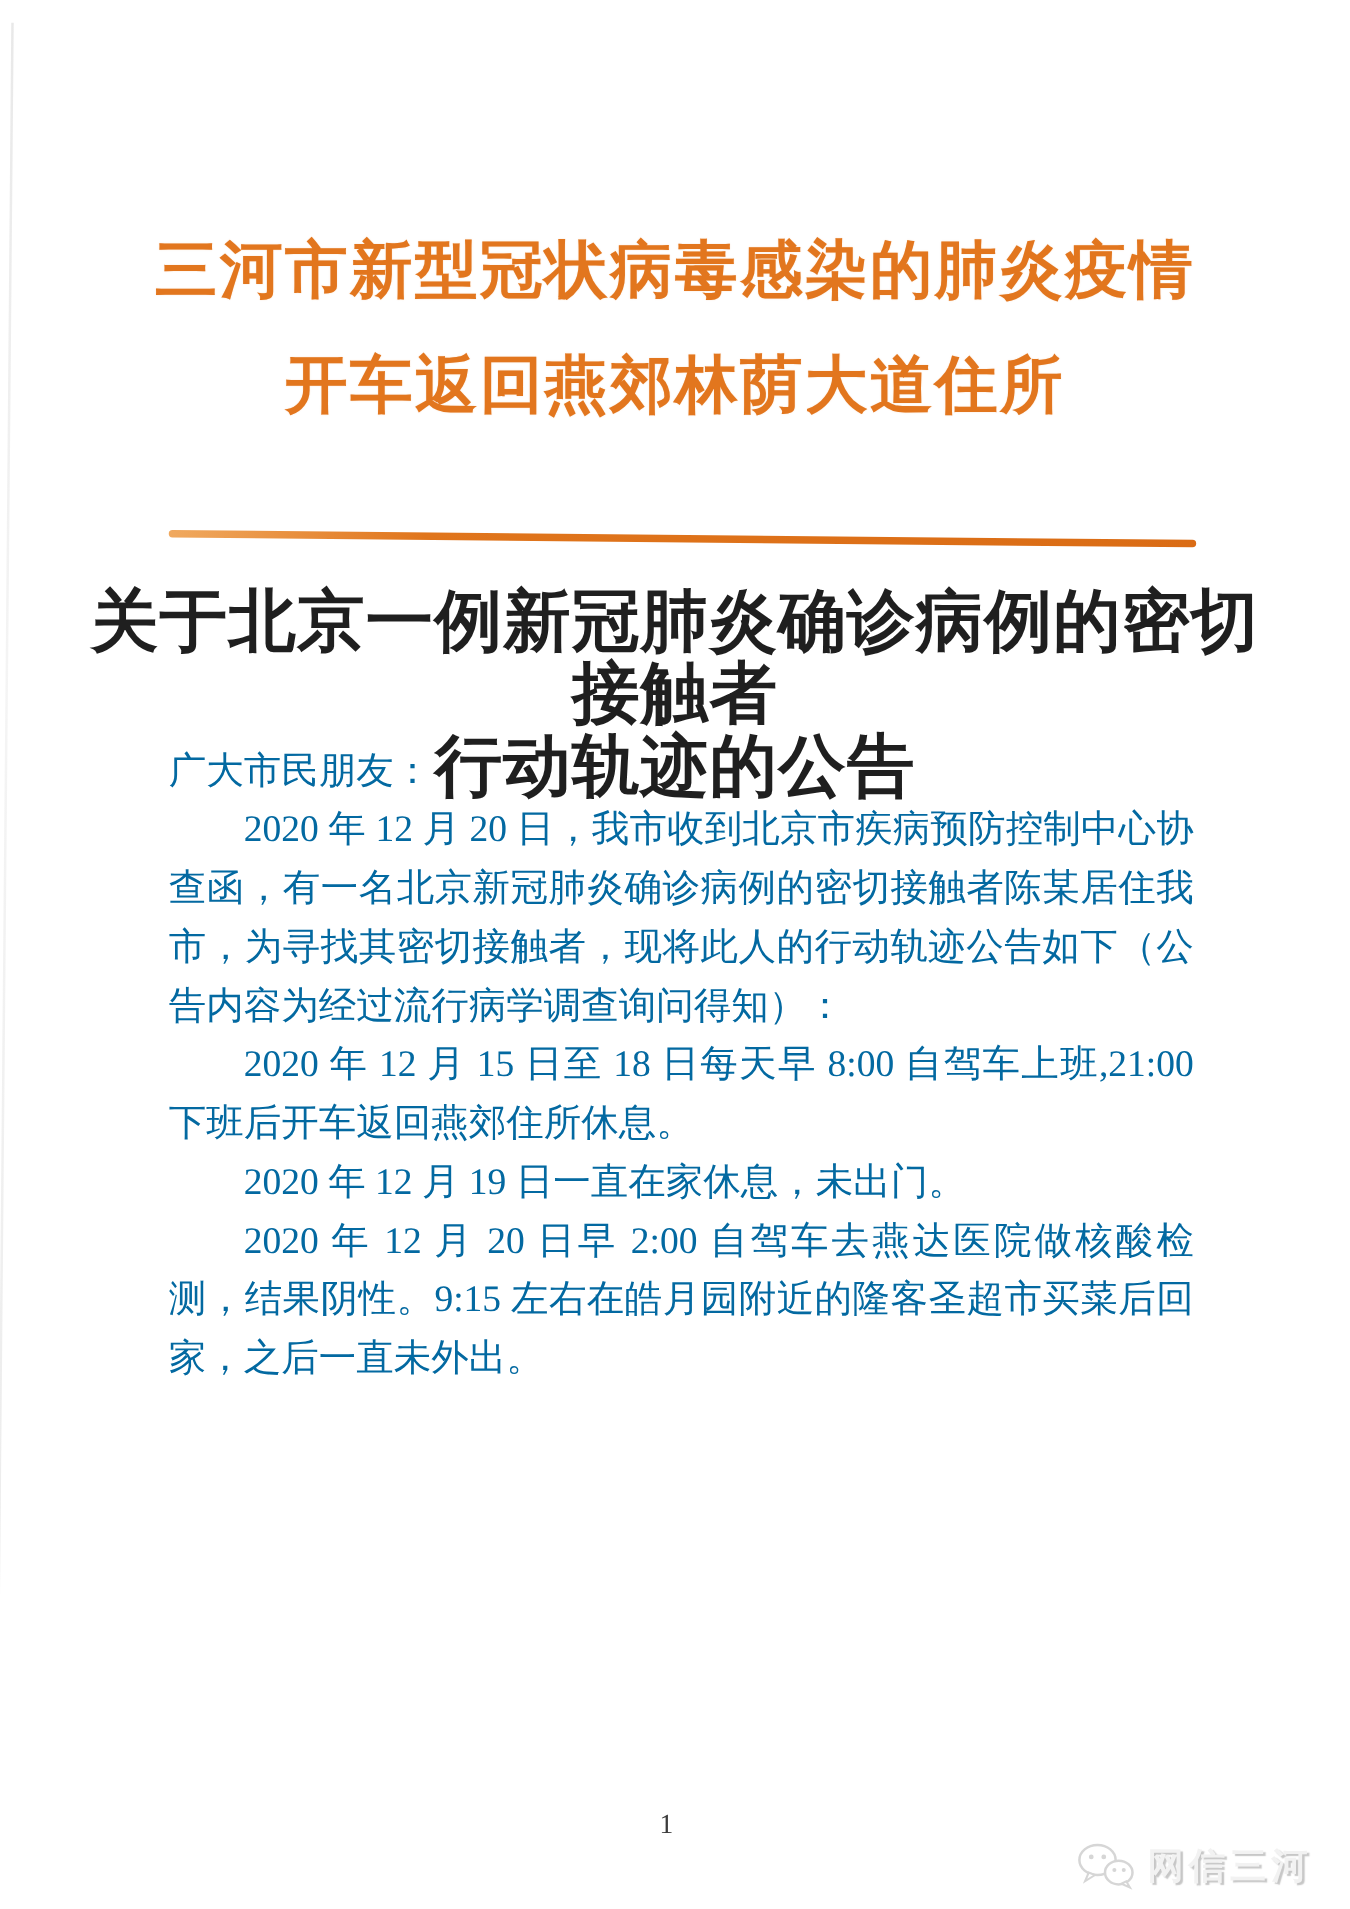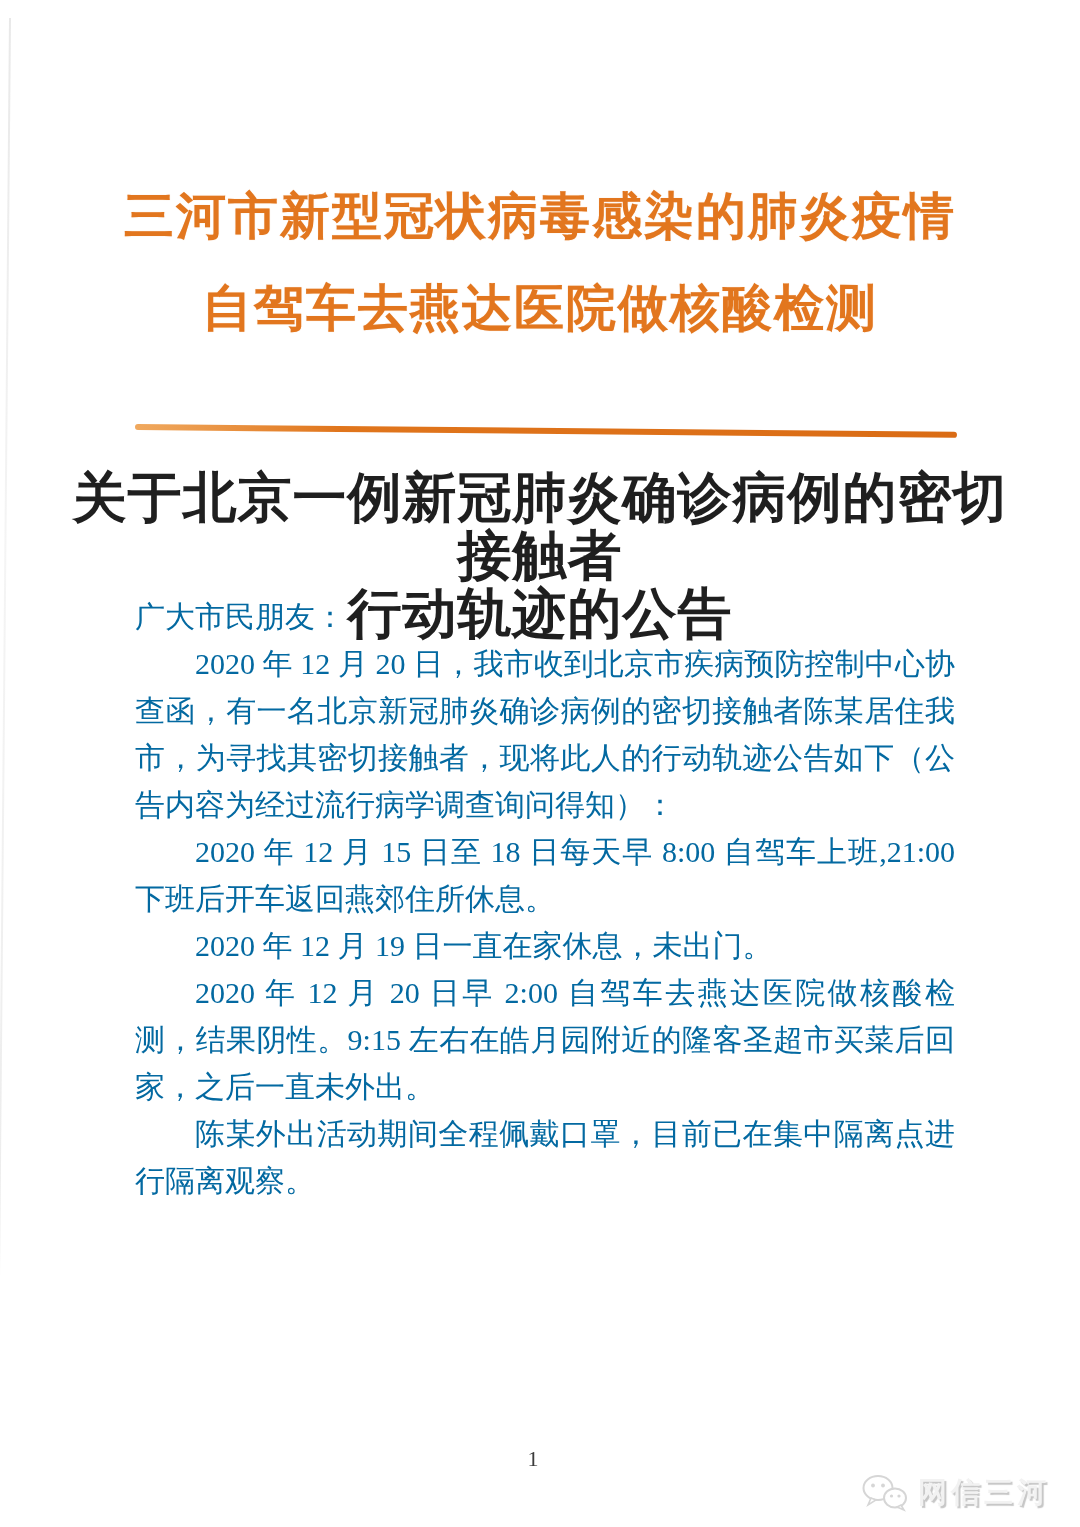--- a/index.html
+++ b/index.html
@@ -122,37 +122,36 @@
 </style>
 </head>
 <body>
 
 <div class="page">
 
   <div class="scan-edge"></div>
 
   <header class="letterhead">
     <div>三河市新型冠状病毒感染的肺炎疫情</div>
-    <div>自驾车去燕达医院做核酸检测</div>
+    <div>开车返回燕郊林荫大道住所</div>
   </header>
 
   <div class="rule"></div>
 
   <h1 class="title">
     <span>关于北京一例新冠肺炎确诊病例的密切接触者</span><br>
     <span>行动轨迹的公告</span>
   </h1>
 
   <main class="body-text">
     <p class="salutation">广大市民朋友：</p>
     <p class="para">2020 年 12 月 20 日，我市收到北京市疾病预防控制中心协查函，有一名北京新冠肺炎确诊病例的密切接触者陈某居住我市，为寻找其密切接触者，现将此人的行动轨迹公告如下（公告内容为经过流行病学调查询问得知）：</p>
     <p class="para">2020 年 12 月 15 日至 18 日每天早 8:00 自驾车上班,21:00 下班后开车返回燕郊住所休息。</p>
     <p class="para">2020 年 12 月 19 日一直在家休息，未出门。</p>
     <p class="para">2020 年 12 月 20 日早 2:00 自驾车去燕达医院做核酸检测，结果阴性。9:15 左右在皓月园附近的隆客圣超市买菜后回家，之后一直未外出。</p>
-    <p class="para">陈某外出活动期间全程佩戴口罩，目前已在集中隔离点进行隔离观察。</p>
   </main>
 
   <div class="page-number">1</div>
 
   <div class="watermark">
     <svg class="wm-icon" width="48" height="40" viewBox="0 0 48 40">
       <g fill="#ffffff" stroke="#cfcfcf" stroke-width="2">
         <ellipse cx="17" cy="15" rx="14.5" ry="12"></ellipse>
         <path d="M10 25 L7 32 L15 27 Z" stroke-width="1.6"></path>
         <ellipse cx="34" cy="25" rx="11" ry="9.5"></ellipse>

